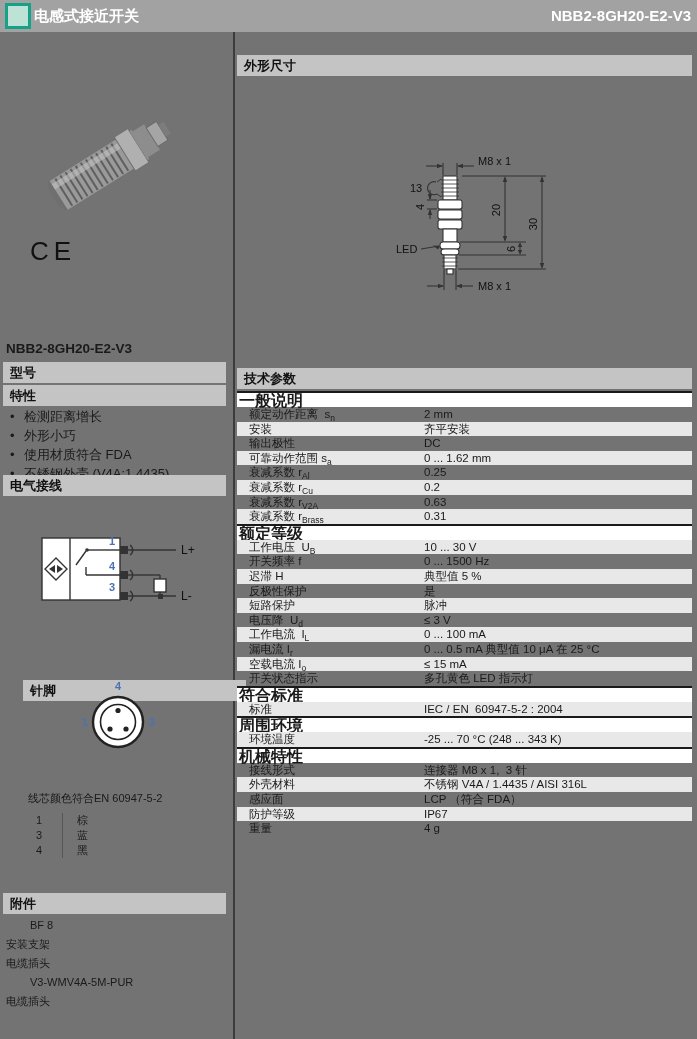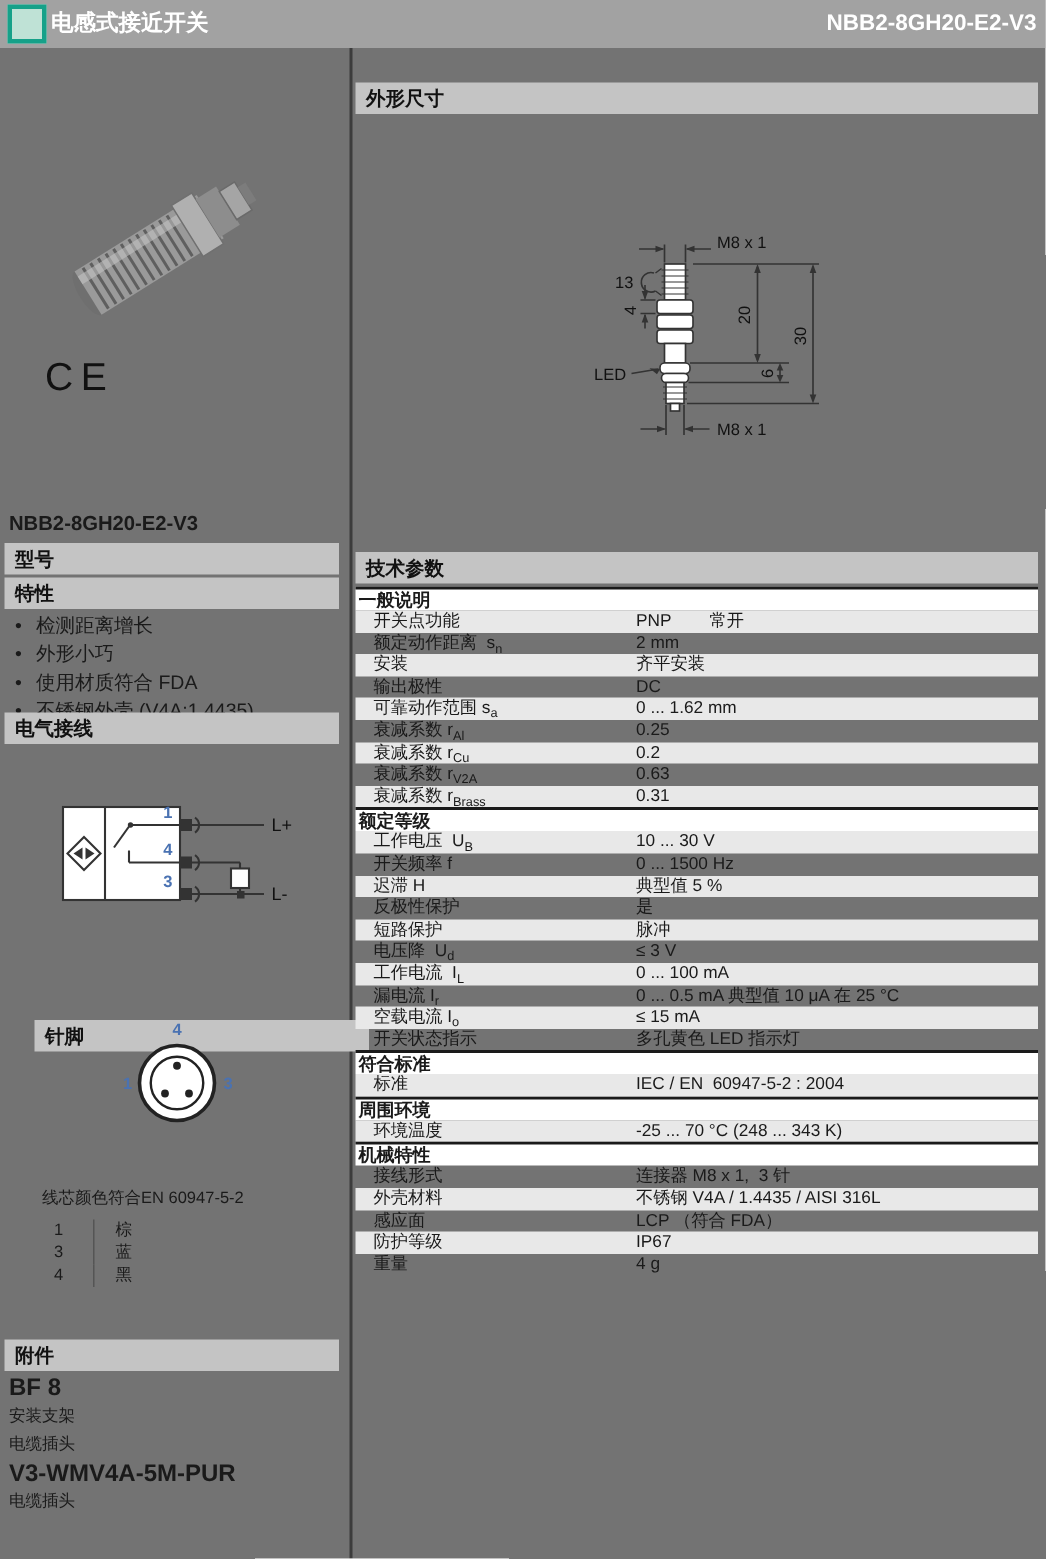--- a/index.html
+++ b/index.html
@@ -16,31 +16,31 @@
   .bar{position:absolute;height:21px;line-height:21px;background:#c4c4c4;font-weight:700;font-size:13px;
        padding-left:7px;box-sizing:border-box;color:#111;}
   .bar-l{left:3px;width:223px;}
   .bar-r{left:237px;width:455px;}
   
   .model-text{position:absolute;left:6px;font-weight:700;font-size:13.5px;}
   #features-list{position:absolute;left:6px;top:407px;margin:0;padding:0;list-style:none;}
   #features-list li{font-size:13px;height:19px;line-height:19px;padding-left:18px;position:relative;}
   #features-list li::before{content:"\2022";position:absolute;left:4px;}
   #accessories{position:absolute;left:6px;top:916px;width:220px;}
-  .acc-name{font-weight:700;font-size:16px;height:19px;line-height:19px;}
+  .acc-name{font-weight:400;font-size:11px;height:19px;line-height:19px;margin-left:24px;}
   .acc-desc{font-size:11px;height:19px;line-height:19px;}
   #wirecolor-note{position:absolute;left:28px;top:791px;font-size:11px;}
   #wirecolor-table{position:absolute;left:36px;top:813px;width:120px;}
   .wc-row{display:flex;height:15px;line-height:15px;font-size:11px;}
   .wc-pin{width:26px;}
   .wc-sep{width:14px;border-left:1px solid #555;}
   .wc-color{flex:1;}
   
   #tech-rows{position:absolute;left:237px;top:391px;width:455px;}
-  .tech-sec{height:16px;line-height:15px;border-top:2px solid #1a1a1a;font-weight:700;font-size:12px;
+  .tech-sec{height:16px;line-height:15px;border-top:2px solid #1a1a1a;font-weight:700;font-size:16px;
             padding-left:2px;box-sizing:border-box;background:#fff;}
   .tech-row{position:relative;height:14.6px;line-height:14.6px;font-size:11.5px;white-space:pre;}
   .tech-row.shade{background:#e8e8e8;}
   .tech-lbl{position:absolute;left:12px;top:0;}
   .tech-val{position:absolute;left:187px;top:0;}
   .sub{font-size:8.5px;position:relative;top:3px;}
   
   svg{position:absolute;}
   svg text{font-family:"Liberation Sans","DejaVu Sans",sans-serif;}
   #ce-mark{position:absolute;left:30px;top:236px;font-size:26px;letter-spacing:5px;color:#111;}
@@ -254,21 +254,20 @@
     <text class="dim-txt" x="150" y="62" transform="rotate(-90 150 62)" text-anchor="middle">20</text>
     <text class="dim-txt" x="165" y="101" transform="rotate(-90 165 101)" text-anchor="middle">6</text>
     <text class="dim-txt" x="187" y="76" transform="rotate(-90 187 76)" text-anchor="middle">30</text>
     <text class="dim-txt" x="46" y="105">LED</text>
     <text class="dim-txt" x="128" y="142">M8 x 1</text>
   </svg>
 
   <div class="bar bar-r" style="top:368px;">技术参数</div>
   <div id="tech-rows">
       <div class="tech-sec">一般说明</div>
-      <div class="tech-row shade"><span class="tech-lbl">开关点功能</span><span class="tech-val">PNP        常开</span></div>
       <div class="tech-row"><span class="tech-lbl">额定动作距离  s<span class="sub">n</span></span><span class="tech-val">2 mm</span></div>
       <div class="tech-row shade"><span class="tech-lbl">安装</span><span class="tech-val">齐平安装</span></div>
       <div class="tech-row"><span class="tech-lbl">输出极性</span><span class="tech-val">DC</span></div>
       <div class="tech-row shade"><span class="tech-lbl">可靠动作范围 s<span class="sub">a</span></span><span class="tech-val">0 ... 1.62 mm</span></div>
       <div class="tech-row"><span class="tech-lbl">衰减系数 r<span class="sub">Al</span></span><span class="tech-val">0.25</span></div>
       <div class="tech-row shade"><span class="tech-lbl">衰减系数 r<span class="sub">Cu</span></span><span class="tech-val">0.2</span></div>
       <div class="tech-row"><span class="tech-lbl">衰减系数 r<span class="sub">V2A</span></span><span class="tech-val">0.63</span></div>
       <div class="tech-row shade"><span class="tech-lbl">衰减系数 r<span class="sub">Brass</span></span><span class="tech-val">0.31</span></div>
       <div class="tech-sec">额定等级</div>
       <div class="tech-row shade"><span class="tech-lbl">工作电压  U<span class="sub">B</span></span><span class="tech-val">10 ... 30 V</span></div>

